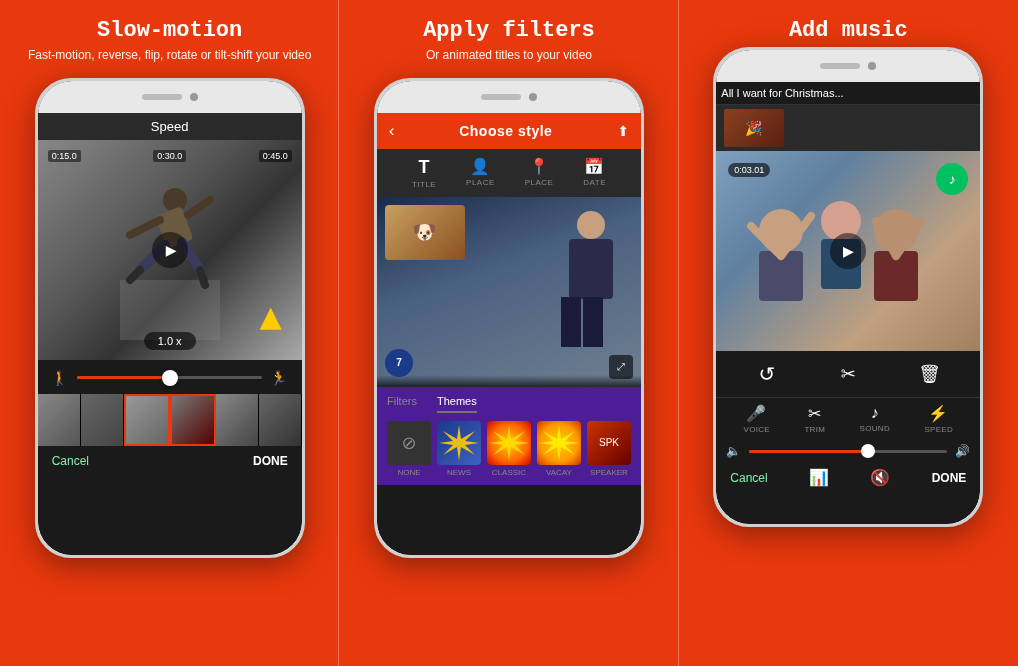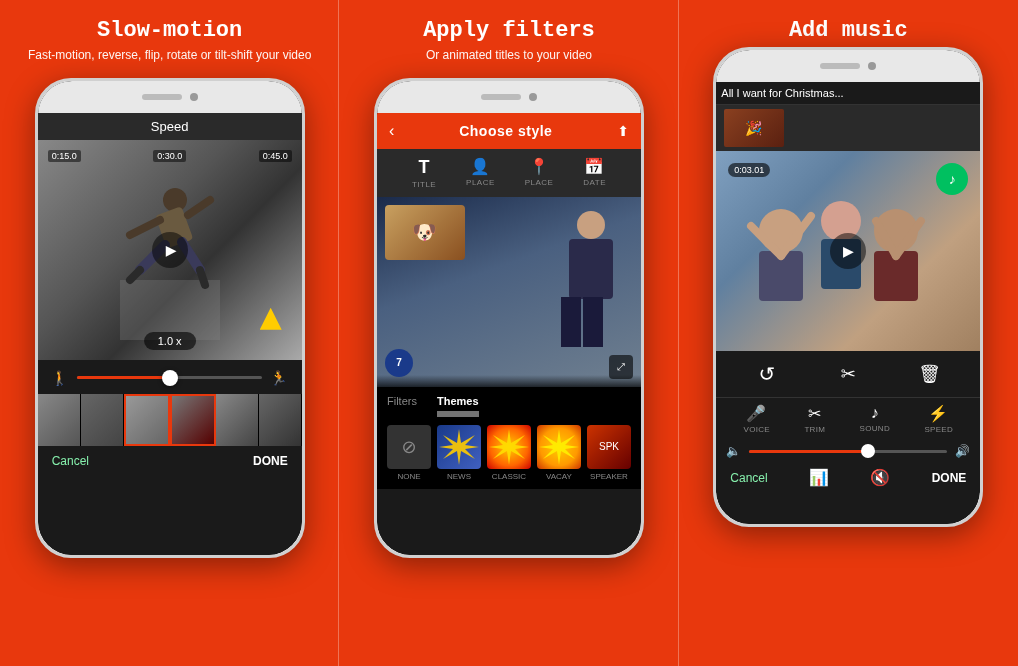--- a/index.html
+++ b/index.html
@@ -375,40 +375,39 @@
       background: rgba(0,0,0,0.6);
       border-radius: 4px;
       display: flex;
       align-items: center;
       justify-content: center;
       color: #fff;
       font-size: 10px;
     }
 
     .p2-filters-section {
-      background: #000000;
+      background: #4c1d95;
       padding: 8px 10px;
     }
 
     .p2-filters-tabs {
       display: flex;
       gap: 20px;
       margin-bottom: 8px;
     }
 
     .p2-tab {
       color: #888;
       font-size: 11px;
       padding-bottom: 4px;
     }
 
     .p2-tab.active {
       color: #fff;
-      border-bottom: 6px solid #737373;
-      font-weight: bold;
+      border-bottom: 2px solid #737373;
     }
 
     .p2-filter-row {
       display: flex;
       gap: 6px;
       overflow: hidden;
     }
 
     .filter-item {
       display: flex;

